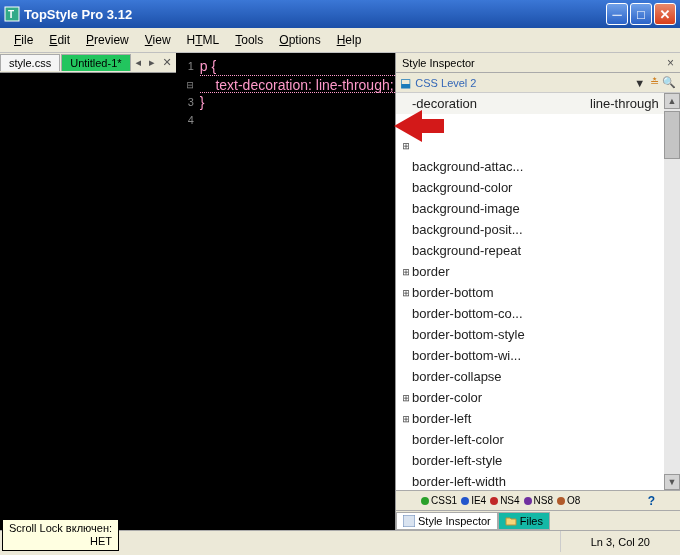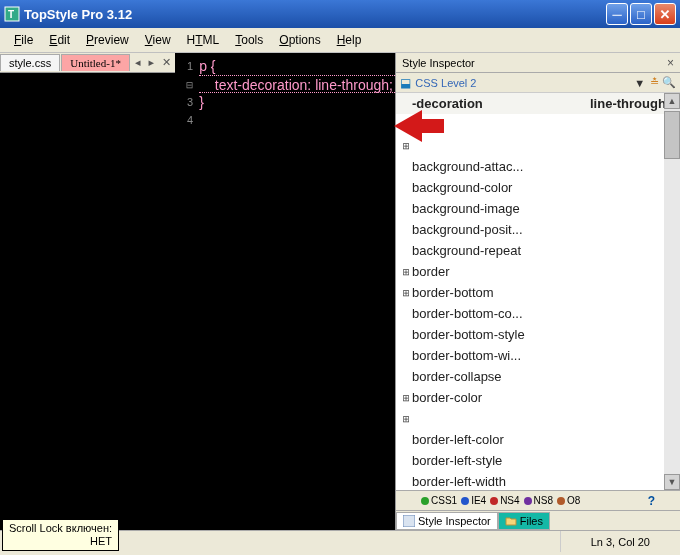--- a/index.html
+++ b/index.html
@@ -13,21 +13,21 @@
 
 .menubar { height: 24px; background: #ece9d8; border-bottom: 1px solid #c0c0c0; display: flex; align-items: center; padding: 12px 6px; font-size: 12px; }
 .menubar .mitem { padding: 2px 8px; cursor: pointer; }
 .menubar .mitem u { text-decoration: underline; }
 
 .main { display: flex; height: 477px; }
 
 .left { width: 395px; display: flex; flex-direction: row; background: #000; }
 .tabs { height: 20px; background: #ece9d8; display: flex; align-items: center; font-size: 11px; border-bottom: 1px solid #999; }
 .tab { padding: 2px 8px; background: #f5f5f5; border: 1px solid #aaa; border-bottom: none; margin-right: 1px; cursor: pointer; }
-.tab.active { background: #fca5a5; font-family: Liberation Serif, serif; }
+.tab.active { background: #22c55e; }
 .tabs .spacer { flex: 1; }
 .tabs .tctl { padding: 0 4px; color: #555; cursor: pointer; }
 
 .editor { flex: 1; background: #000; display: flex; font-family: 'Courier New', monospace; font-size: 14px; position: relative; }
 .gutter { width: 20px; color: #888; text-align: right; padding: 4px 2px 0 0; line-height: 18px; font-size: 11px; }
 .gutter div { height: 18px; }
 .gutter .fold { color: #888; font-size: 9px; }
 .code { flex: 1; padding: 4px 0 0 4px; line-height: 18px; }
 .code-line { height: 18px; white-space: pre; }
 .sel { color: #ff9acb; }
@@ -44,21 +44,21 @@
 .css-level .lvl-icon { color: #1a7aba; margin-right: 4px; font-size: 12px; }
 .css-level .lvl-txt { flex: 1; color: #3467b7; }
 .css-level .dd { color: #333; cursor: pointer; margin: 0 2px; }
 .css-level .tool-icon { margin-left: 3px; cursor: pointer; font-size: 11px; }
 
 .prop-list { flex: 1; overflow-y: auto; font-size: 13px; background: #fff; position: relative; }
 .prop-row { display: flex; height: 21px; align-items: center; padding-left: 4px; cursor: pointer; }
 .prop-row .exp { width: 12px; font-size: 9px; color: #444; text-align: center; }
 .prop-row .pname { flex: 1; color: #222; }
 .prop-row .pval { width: 90px; color: #222; }
-.prop-row.header { background: #f4f4f0; font-weight: bold; }
+.prop-row.header { background: #f4f4f0; font-weight: normal; }
 .scrollbar { position: absolute; right: 0; top: 0; bottom: 0; width: 16px; background: #e8e8e8; }
 .sb-thumb { position: absolute; right: 0; top: 18px; width: 16px; height: 48px; background: #c4c4c4; border: 1px solid #999; }
 .sb-arr { position: absolute; right: 0; width: 16px; height: 16px; background: #d4d4d4; border: 1px solid #999; font-size: 9px; text-align: center; line-height: 14px; color: #555; cursor: pointer; }
 .sb-arr.up { top: 0; }
 .sb-arr.dn { bottom: 0; }
 
 .legend { height: 20px; display: flex; align-items: center; font-size: 10px; padding: 0 21px; border-top: 1px solid #aaa; background: #ece9d8; }
 .legend .dot { width: 8px; height: 8px; border-radius: 50%; display: inline-block; margin: 0 2px 0 4px; }
 .legend .qm { margin-left: auto; font-size: 12px; font-weight: bold; color: #0050a0; cursor: pointer; padding: 0 4px; }
 
@@ -209,20 +209,21 @@
             <span class="pname">border-collapse</span>
             <span class="pval"></span>
           </div>
           <div class="prop-row">
             <span class="exp">⊞</span>
             <span class="pname">border-color</span>
             <span class="pval"></span>
           </div>
           <div class="prop-row">
             <span class="exp">⊞</span>
+            <span class="pname">border-left</span>
             <span class="pval"></span>
           </div>
           <div class="prop-row">
             <span class="exp"></span>
             <span class="pname">border-left-color</span>
             <span class="pval"></span>
           </div>
           <div class="prop-row">
             <span class="exp"></span>
             <span class="pname">border-left-style</span>

